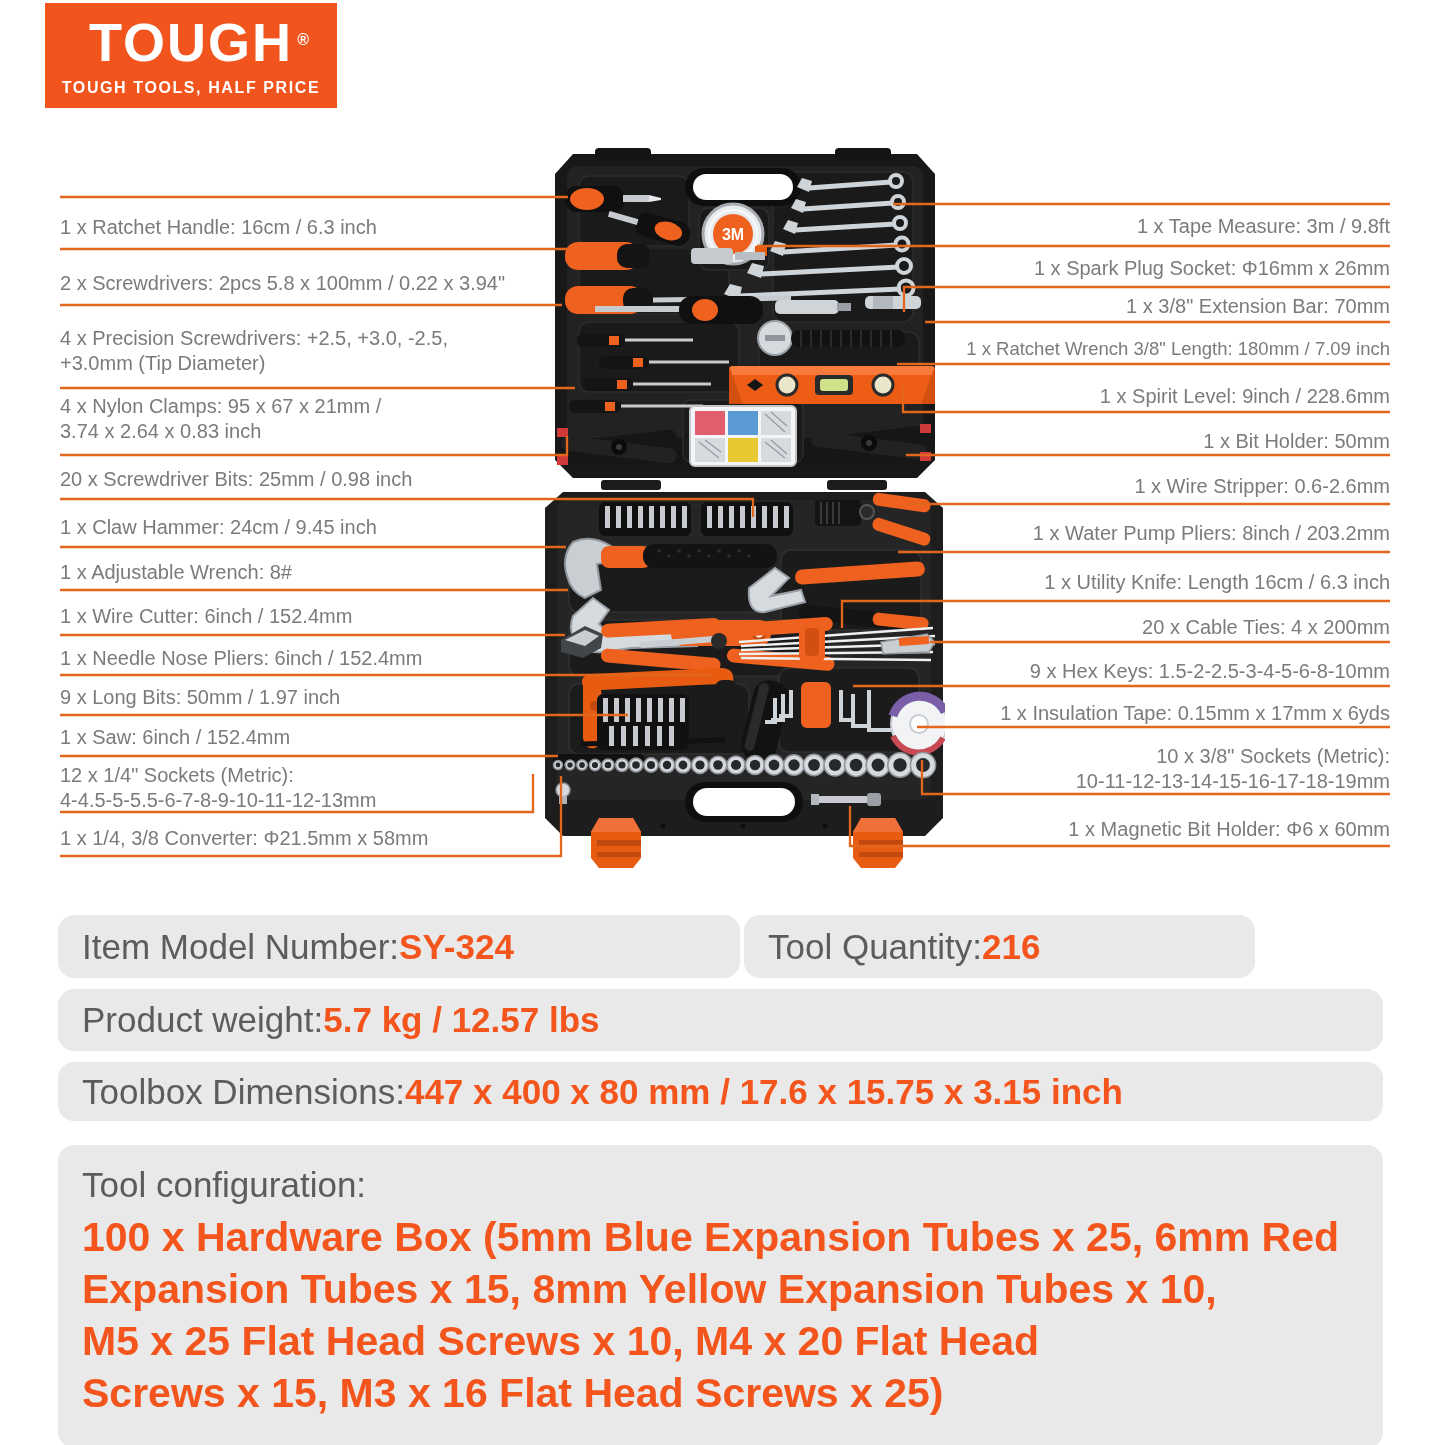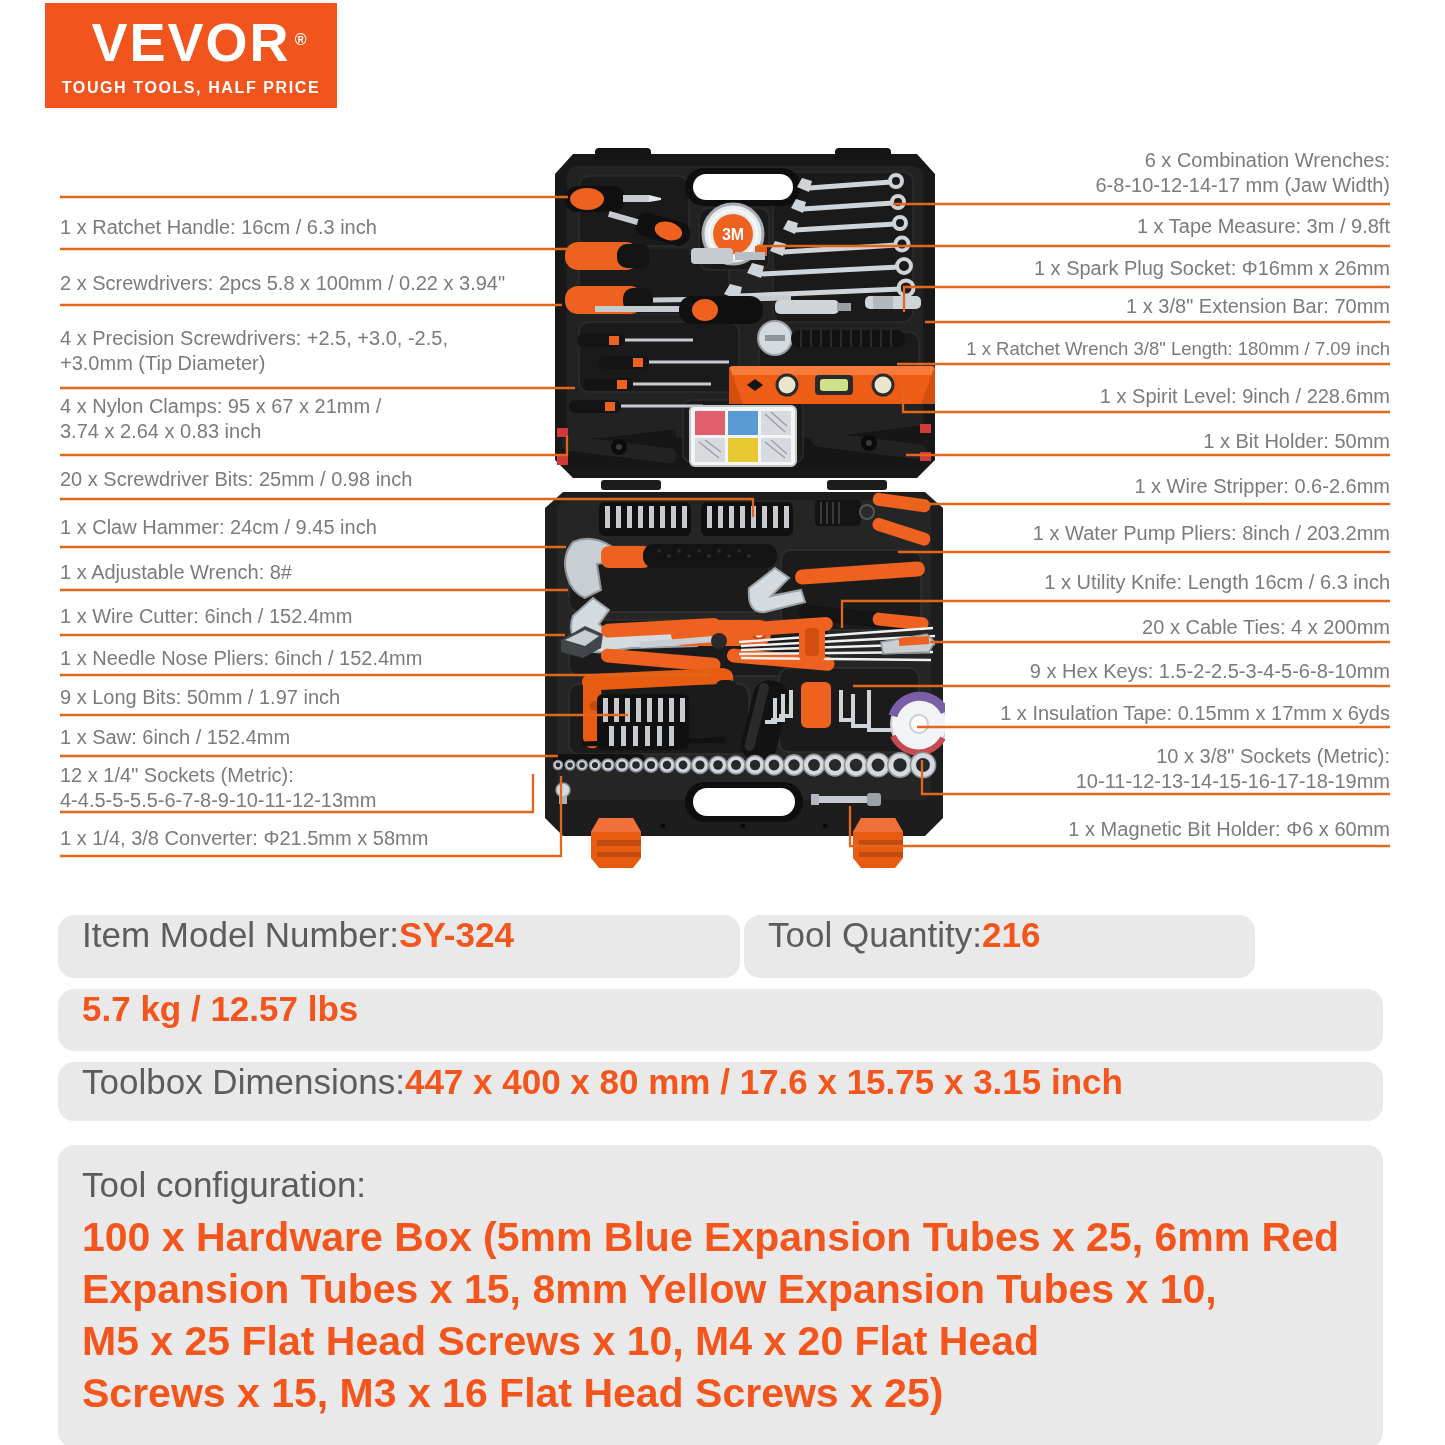--- a/index.html
+++ b/index.html
@@ -12,56 +12,54 @@
   .logo .reg{font-size:16px;position:absolute;top:-2px;right:-18px;font-weight:bold;}
   .logo .tagline{color:#fff;font-weight:bold;font-size:16px;letter-spacing:1.6px;margin-top:10px;}
   
   .lbl{position:absolute;font-size:20px;line-height:25px;color:#7b7b7b;white-space:pre-line;}
   .lbl.left{left:60px;text-align:left;}
   .lbl.right{right:55px;text-align:right;}
   
   svg.toolbox{position:absolute;left:543px;top:146px;width:402px;height:730px;}
   svg.lines{position:absolute;left:0;top:0;width:1445px;height:1445px;pointer-events:none;}
   
-  .bar{position:absolute;background:#E9E9E9;border-radius:16px;display:flex;align-items:flex-start;
+  .bar{position:absolute;background:#E9E9E9;border-radius:16px;display:flex;align-items:center;
        font-size:35px;color:#5B5C5E;padding:0 0 0 24px;box-sizing:border-box;}
   .bar .val{color:#F4551C;font-weight:bold;}
   .bar.block{display:block;padding:14px 24px;}
   .bar.block .cfg-label{display:block;font-size:35px;line-height:52px;color:#5B5C5E;}
   .bar.block .cfg-value{display:block;font-size:41px;line-height:52px;color:#F4551C;font-weight:bold;white-space:pre-line;}
 </style>
 </head>
 <body>
 
 <div class="page">
 
   <div class="logo">
-    <div class="brand"><span>VEVOR</span><span class="reg">®</span></div>
+    <div class="brand"><span>TOUGH</span><span class="reg">®</span></div>
     <div class="tagline">TOUGH TOOLS, HALF PRICE</div>
   </div>
 
   <div class="lbl left" style="top:215px">1 x Ratchet Handle: 16cm / 6.3 inch</div>
   <div class="lbl left" style="top:271px">2 x Screwdrivers: 2pcs 5.8 x 100mm / 0.22 x 3.94"</div>
   <div class="lbl left" style="top:326px">4 x Precision Screwdrivers: +2.5, +3.0, -2.5,
 +3.0mm (Tip Diameter)</div>
   <div class="lbl left" style="top:394px">4 x Nylon Clamps: 95 x 67 x 21mm /
 3.74 x 2.64 x 0.83 inch</div>
   <div class="lbl left" style="top:467px">20 x Screwdriver Bits: 25mm / 0.98 inch</div>
   <div class="lbl left" style="top:515px">1 x Claw Hammer: 24cm / 9.45 inch</div>
   <div class="lbl left" style="top:560px">1 x Adjustable Wrench: 8#</div>
   <div class="lbl left" style="top:604px">1 x Wire Cutter: 6inch / 152.4mm</div>
   <div class="lbl left" style="top:646px">1 x Needle Nose Pliers: 6inch / 152.4mm</div>
   <div class="lbl left" style="top:685px">9 x Long Bits: 50mm / 1.97 inch</div>
   <div class="lbl left" style="top:725px">1 x Saw: 6inch / 152.4mm</div>
   <div class="lbl left" style="top:763px">12 x 1/4" Sockets (Metric):
 4-4.5-5-5.5-6-7-8-9-10-11-12-13mm</div>
   <div class="lbl left" style="top:826px">1 x 1/4, 3/8 Converter: Φ21.5mm x 58mm</div>
 
-  <div class="lbl right" style="top:148px">6 x Combination Wrenches:
-6-8-10-12-14-17 mm (Jaw Width)</div>
   <div class="lbl right" style="top:214px">1 x Tape Measure: 3m / 9.8ft</div>
   <div class="lbl right" style="top:256px">1 x Spark Plug Socket: Φ16mm x 26mm</div>
   <div class="lbl right" style="top:294px">1 x 3/8" Extension Bar: 70mm</div>
   <div class="lbl right" style="top:336px;font-size:18.5px">1 x Ratchet Wrench 3/8" Length: 180mm / 7.09 inch</div>
   <div class="lbl right" style="top:384px">1 x Spirit Level: 9inch / 228.6mm</div>
   <div class="lbl right" style="top:429px">1 x Bit Holder: 50mm</div>
   <div class="lbl right" style="top:474px">1 x Wire Stripper: 0.6-2.6mm</div>
   <div class="lbl right" style="top:521px">1 x Water Pump Pliers: 8inch / 203.2mm</div>
   <div class="lbl right" style="top:570px">1 x Utility Knife: Length 16cm / 6.3 inch</div>
   <div class="lbl right" style="top:615px">20 x Cable Ties: 4 x 200mm</div>
@@ -554,20 +552,21 @@
 
   <div class="bar" style="left:58px;top:915px;width:682px;height:63px">
     <span>Item Model Number:</span>
       <span class="val">SY-324</span>
   </div>
   <div class="bar" style="left:744px;top:915px;width:511px;height:63px">
     <span>Tool Quantity:</span>
       <span class="val">216</span>
   </div>
   <div class="bar" style="left:58px;top:989px;width:1325px;height:62px">
+    <span>Product weight:</span>
       <span class="val">5.7 kg / 12.57 lbs</span>
   </div>
   <div class="bar" style="left:58px;top:1062px;width:1325px;height:59px">
     <span>Toolbox Dimensions:</span>
       <span class="val">447 x 400 x 80 mm / 17.6 x 15.75 x 3.15 inch</span>
   </div>
   <div class="bar block" style="left:58px;top:1145px;width:1325px;height:303px">
     <span class="cfg-label">Tool configuration:</span>
     <span class="cfg-value">100 x Hardware Box (5mm Blue Expansion Tubes x 25, 6mm Red
 Expansion Tubes x 15, 8mm Yellow Expansion Tubes x 10,

